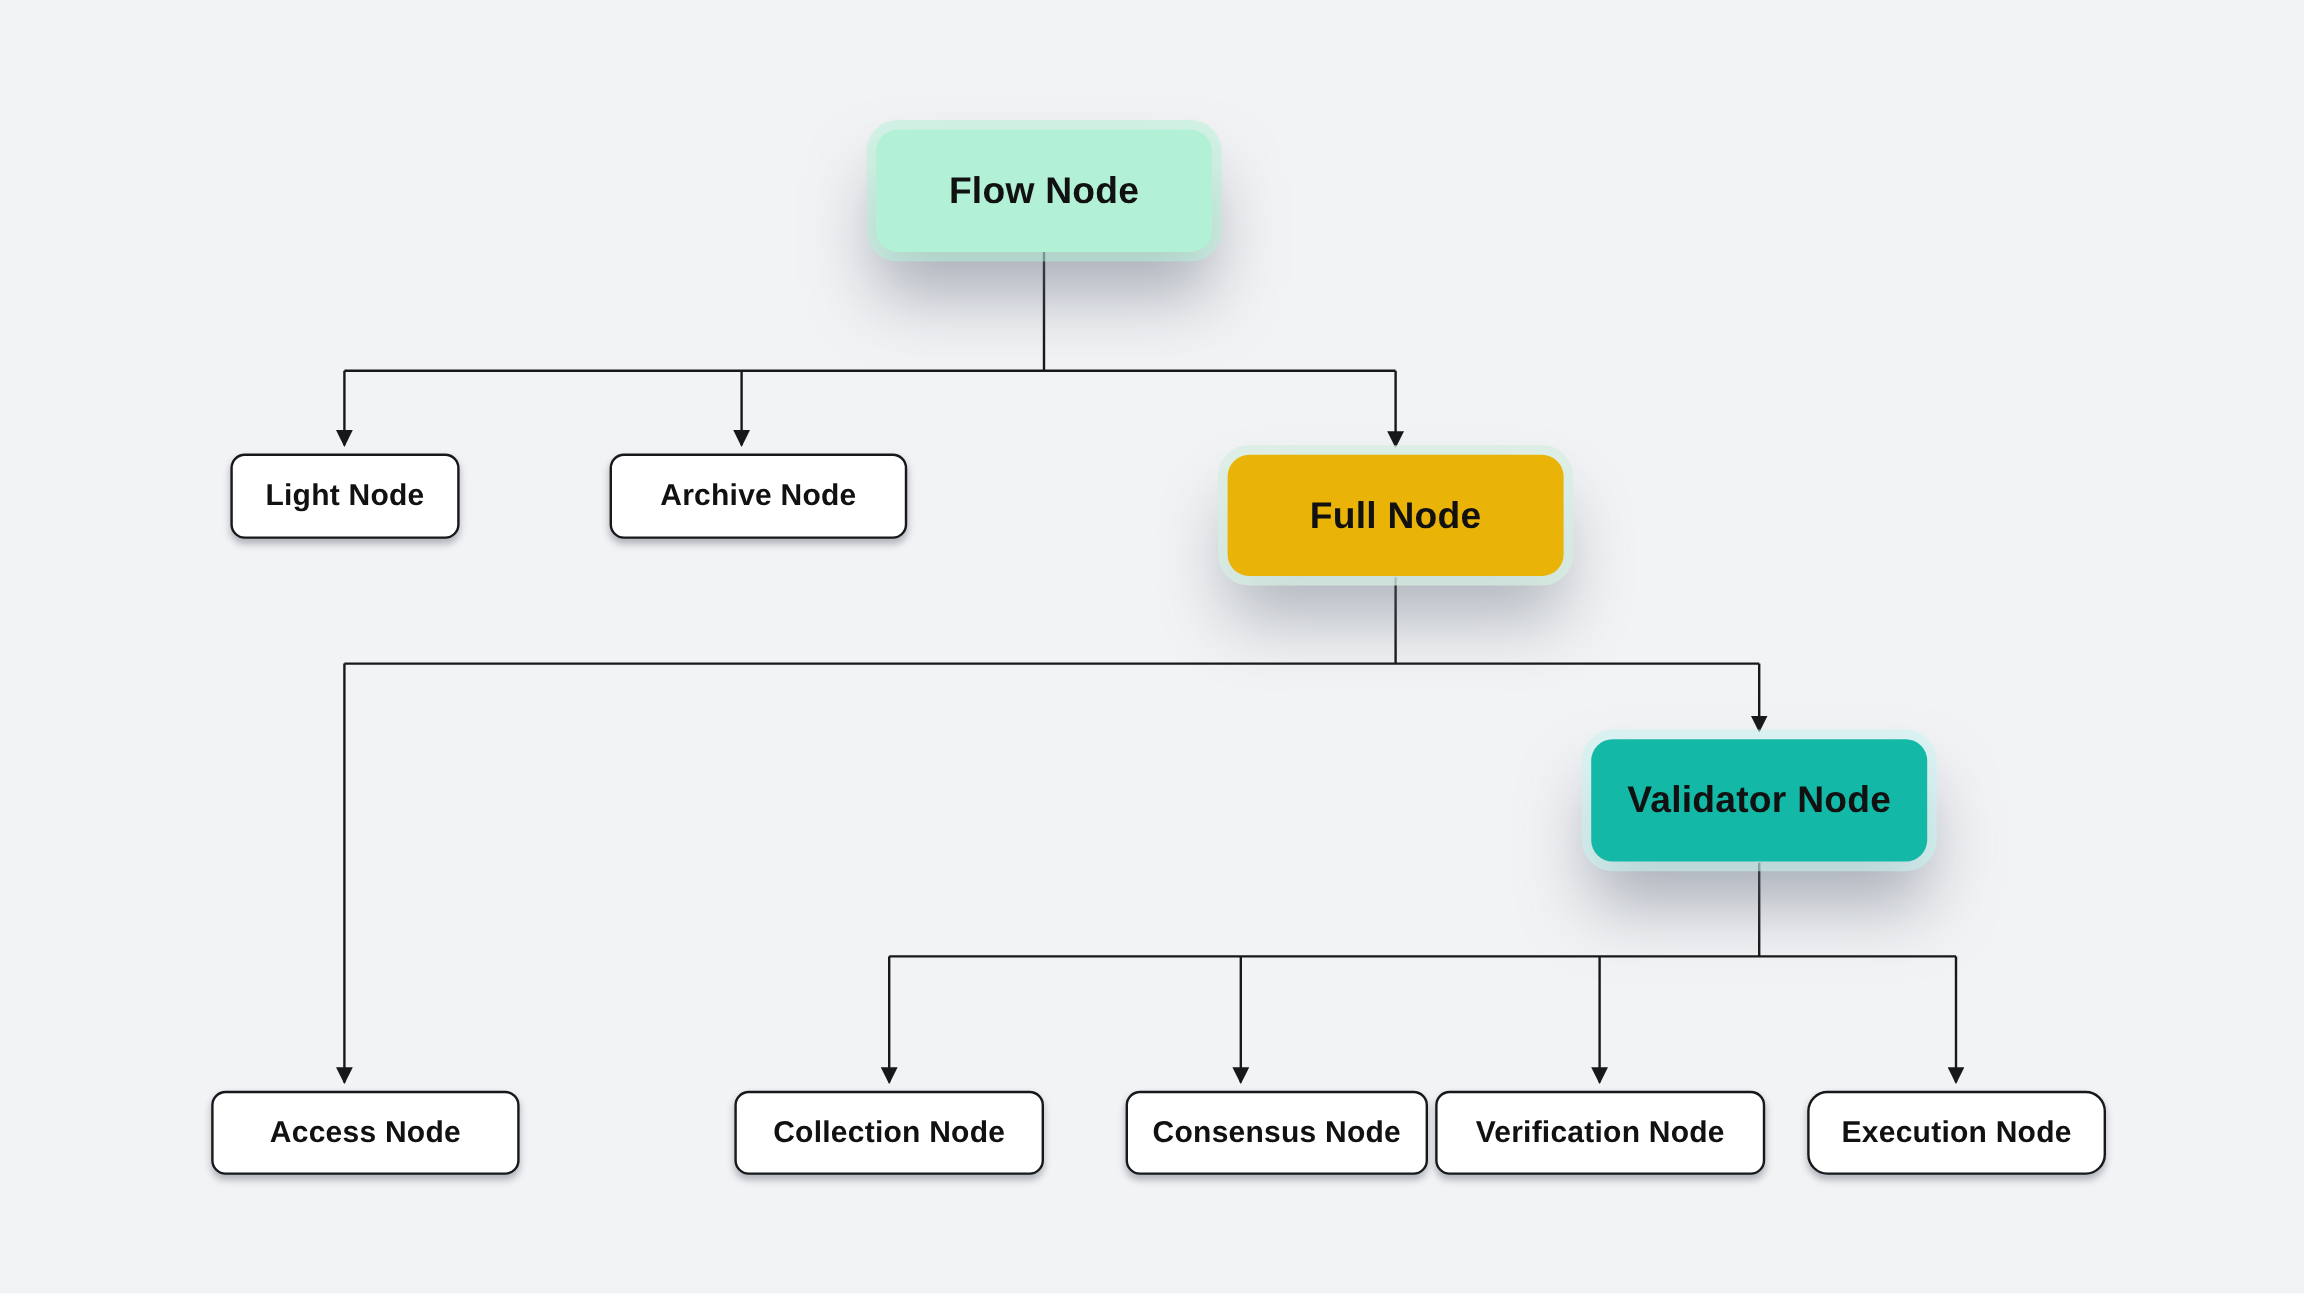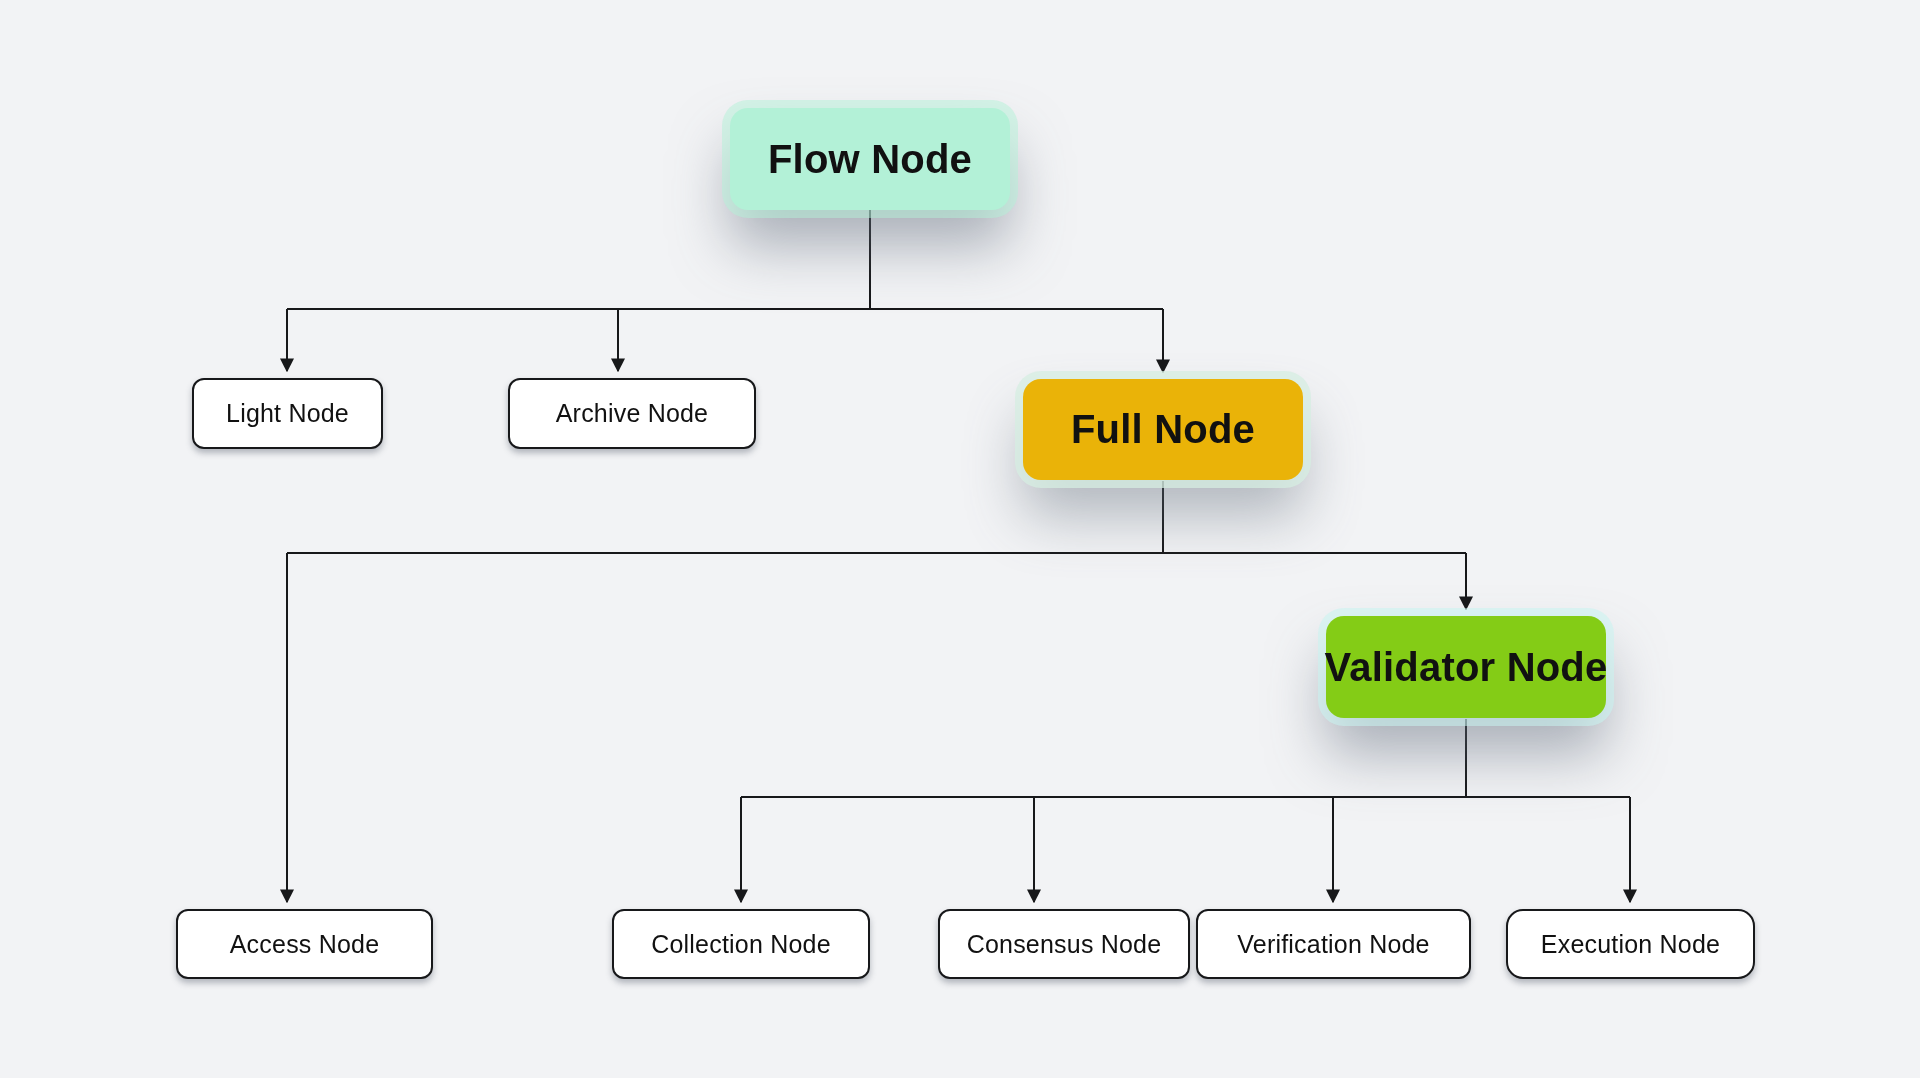--- a/index.html
+++ b/index.html
@@ -20,27 +20,27 @@
     align-items: center;
     justify-content: center;
     white-space: nowrap;
     box-sizing: border-box;
   }
   .node.plain {
     background: #ffffff;
     border: 2px solid #17181a;
     border-radius: 12px;
     font-size: 25px;
-    font-weight: 400;
+    font-weight: 700;
     letter-spacing: 0.2px;
     box-shadow: 0 4px 6px rgba(70, 80, 95, 0.38);
   }
   .node.primary {
     border-radius: 18px;
-    font-size: 40px;
+    font-size: 31px;
     font-weight: 600;
     letter-spacing: 0.2px;
   }
   .node.flow      { box-shadow: 0 0 0 8px rgba(179,241,215,0.50), 0 36px 56px rgba(100,110,125,0.50); }
   .node.full      { box-shadow: 0 0 0 8px rgba(214,238,226,0.75), 0 36px 56px rgba(100,110,125,0.45); }
   .node.validator { box-shadow: 0 0 0 8px rgba(201,244,241,0.55), 0 36px 56px rgba(100,110,125,0.50); }
 
   .bottom-edge {
     position: absolute; left: 0; right: 0; bottom: 0; height: 3px;
     background: #ffffff;
@@ -92,21 +92,21 @@
   </div>
 
   <div class="node primary full" style="left: 1023px; top: 379px; width: 280px; height: 101px; background-color: #eab308;">
     <span>Full Node</span>
   </div>
 
   <div class="node plain" style="left:176px; top:909px; width:257px; height:70px;justify-content:center;">
     <span>Access Node</span>
   </div>
 
-  <div class="node primary validator" style="left: 1326px; top: 616px; width: 280px; height: 102px; background-color: #84cc16;">
+  <div class="node primary validator" style="left: 1326px; top: 616px; width: 280px; height: 102px; background-color: #14b8a6;">
     <span>Validator Node</span>
   </div>
 
   <div class="node plain" style="left:612px; top:909px; width:258px; height:70px;">
     <span>Collection Node</span>
   </div>
 
   <div class="node plain" style="left:903px; top:909px; width:252px; height:70px;margin-left:35px;">
     <span>Consensus Node</span>
   </div>

